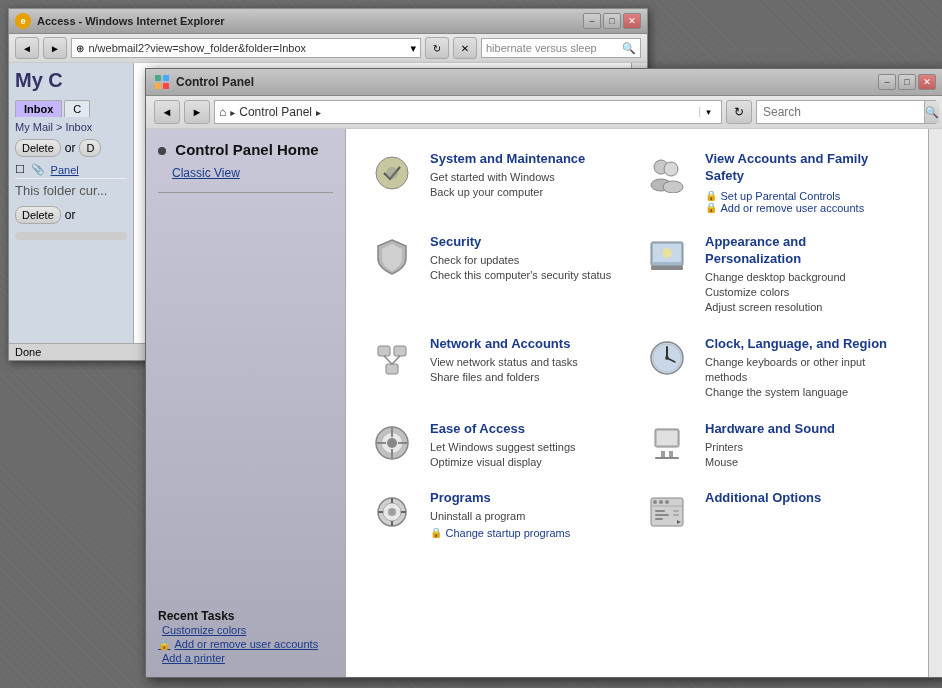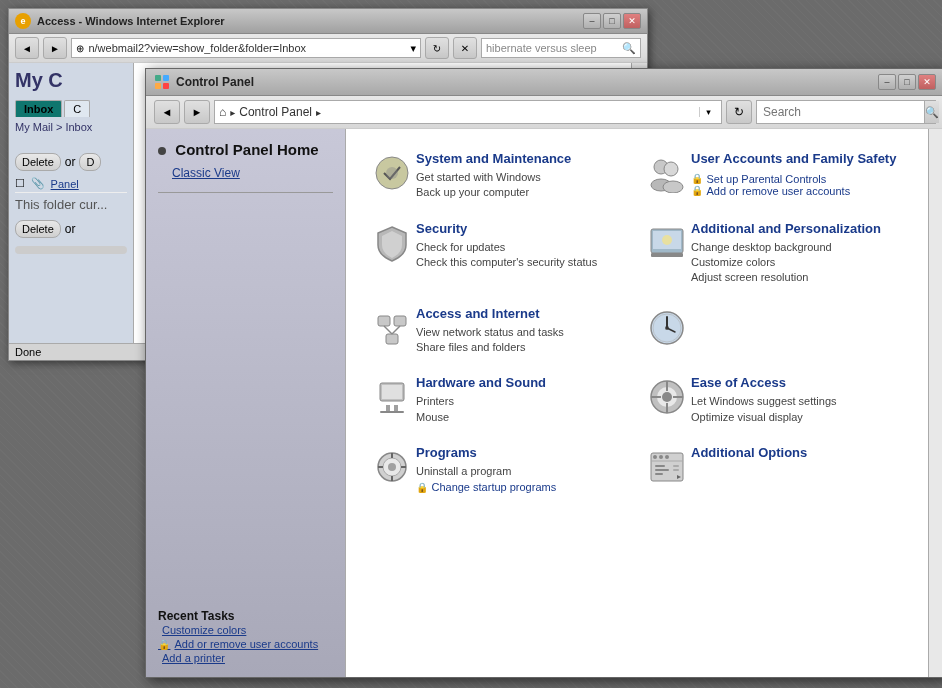--- a/index.html
+++ b/index.html
@@ -174,28 +174,28 @@
       padding: 2px 8px;
       background: #e0e8f0;
       border: 1px solid #aaa;
       border-bottom: none;
       font-size: 11px;
       cursor: pointer;
       border-radius: 2px 2px 0 0;
     }
 
     .inbox-tab.active {
-      background: #0f766e;
+      background: #c4b5fd;
       font-weight: bold;
     }
 
     .breadcrumb-back {
       font-size: 11px;
       color: #336;
-      margin-bottom: 20px;
+      margin-bottom: 6px;
     }
 
     .toolbar-back {
       display: flex;
       align-items: center;
       gap: 4px;
       margin-bottom: 4px;
     }
 
     .del-btn {
@@ -446,21 +446,21 @@
       overflow-y: auto;
       display: grid;
       grid-template-columns: 1fr 1fr;
       gap: 0;
       align-content: start;
     }
 
     .cp-category {
       display: flex;
       align-items: flex-start;
-      gap: 2px;
+      gap: 16px;
       padding: 10px 8px;
       cursor: pointer;
     }
 
     .cp-cat-icon {
       width: 44px;
       height: 44px;
       flex-shrink: 0;
       display: flex;
       align-items: center;
@@ -652,21 +652,21 @@
       <div class="cp-category">
         <div class="cp-cat-icon">
           <svg viewBox="0 0 40 40" width="40" height="40">
             <circle cx="14" cy="14" r="7" fill="#c8c8c8" stroke="#888" stroke-width="1"></circle>
             <circle cx="24" cy="16" r="7" fill="#d8d8d8" stroke="#888" stroke-width="1"></circle>
             <ellipse cx="14" cy="32" rx="10" ry="6" fill="#b8b8b8" stroke="#888" stroke-width="1"></ellipse>
             <ellipse cx="26" cy="34" rx="10" ry="6" fill="#c8c8c8" stroke="#888" stroke-width="1"></ellipse>
           </svg>
         </div>
         <div class="cp-cat-text">
-          <span class="cp-cat-title">User Accounts and Family Safety</span>
+          <span class="cp-cat-title">View Accounts and Family Safety</span>
           <div style="margin-top:3px;">
             <div class="cp-cat-link">
               <span class="shield-icon-small">🔒</span>
               <span>Set up Parental Controls</span>
             </div>
             <div class="cp-cat-link">
               <span class="shield-icon-small">🔒</span>
               <span>Add or remove user accounts</span>
             </div>
           </div>
@@ -689,84 +689,88 @@
       <div class="cp-category">
         <div class="cp-cat-icon">
           <svg viewBox="0 0 40 40" width="40" height="40">
             <rect x="4" y="6" width="32" height="24" rx="2" fill="#a0b8c8" stroke="#888" stroke-width="1"></rect>
             <rect x="6" y="8" width="28" height="18" fill="#c8d8e8"></rect>
             <rect x="4" y="30" width="32" height="4" rx="1" fill="#888"></rect>
             <circle cx="20" cy="17" r="5" fill="#e8e0a0"></circle>
           </svg>
         </div>
         <div class="cp-cat-text">
-          <span class="cp-cat-title">Additional and Personalization</span>
+          <span class="cp-cat-title">Appearance and Personalization</span>
           <span class="cp-cat-desc">Change desktop background<br>Customize colors<br>Adjust screen resolution</span>
         </div>
       </div>
 
       <div class="cp-category">
         <div class="cp-cat-icon">
           <svg viewBox="0 0 40 40" width="40" height="40">
             <rect x="6" y="8" width="12" height="10" rx="2" fill="#c8c8c8" stroke="#888" stroke-width="1"></rect>
             <rect x="22" y="8" width="12" height="10" rx="2" fill="#c8c8c8" stroke="#888" stroke-width="1"></rect>
             <rect x="14" y="26" width="12" height="10" rx="2" fill="#c8c8c8" stroke="#888" stroke-width="1"></rect>
             <line x1="12" y1="18" x2="20" y2="26" stroke="#888" stroke-width="1.5"></line>
             <line x1="28" y1="18" x2="20" y2="26" stroke="#888" stroke-width="1.5"></line>
           </svg>
         </div>
         <div class="cp-cat-text">
-          <span class="cp-cat-title">Access and Internet</span>
+          <span class="cp-cat-title">Network and Accounts</span>
           <span class="cp-cat-desc">View network status and tasks<br>Share files and folders</span>
         </div>
       </div>
 
       <div class="cp-category">
         <div class="cp-cat-icon">
           <svg viewBox="0 0 40 40" width="40" height="40">
             <circle cx="20" cy="20" r="16" fill="#c8d8e8" stroke="#888" stroke-width="1.5"></circle>
             <circle cx="20" cy="20" r="2" fill="#555"></circle>
             <line x1="20" y1="20" x2="20" y2="9" stroke="#333" stroke-width="2" stroke-linecap="round"></line>
             <line x1="20" y1="20" x2="28" y2="24" stroke="#333" stroke-width="1.5" stroke-linecap="round"></line>
             <circle cx="20" cy="20" r="14" fill="none" stroke="#aaa" stroke-width="0.5"></circle>
           </svg>
         </div>
-      </div>
-
-      <div class="cp-category">
-        <div class="cp-cat-icon">
-          <svg viewBox="0 0 40 40" width="40" height="40">
-            <rect x="8" y="6" width="24" height="18" rx="2" fill="#c0c0c0" stroke="#888" stroke-width="1"></rect>
-            <rect x="10" y="8" width="20" height="14" fill="#e0e0e0"></rect>
-            <rect x="14" y="28" width="4" height="6" fill="#a0a0a0"></rect>
-            <rect x="22" y="28" width="4" height="6" fill="#a0a0a0"></rect>
-            <rect x="8" y="34" width="24" height="2" fill="#888" rx="1"></rect>
-          </svg>
-        </div>
-        <div class="cp-cat-text">
-          <span class="cp-cat-title">Hardware and Sound</span>
-          <span class="cp-cat-desc">Printers<br>Mouse</span>
+        <div class="cp-cat-text">
+          <span class="cp-cat-title">Clock, Language, and Region</span>
+          <span class="cp-cat-desc">Change keyboards or other input methods<br>Change the system language</span>
         </div>
       </div>
 
       <div class="cp-category">
         <div class="cp-cat-icon">
           <svg viewBox="0 0 40 40" width="40" height="40">
             <circle cx="20" cy="20" r="16" fill="#c0c0c0" stroke="#888" stroke-width="1.5"></circle>
             <circle cx="20" cy="20" r="10" fill="#e8e8e8"></circle>
             <circle cx="20" cy="20" r="5" fill="#888"></circle>
             <line x1="4" y1="20" x2="14" y2="20" stroke="#888" stroke-width="2"></line>
             <line x1="26" y1="20" x2="36" y2="20" stroke="#888" stroke-width="2"></line>
             <line x1="20" y1="4" x2="20" y2="14" stroke="#888" stroke-width="2"></line>
             <line x1="20" y1="26" x2="20" y2="36" stroke="#888" stroke-width="2"></line>
           </svg>
         </div>
         <div class="cp-cat-text">
           <span class="cp-cat-title">Ease of Access</span>
           <span class="cp-cat-desc">Let Windows suggest settings<br>Optimize visual display</span>
+        </div>
+      </div>
+
+      <div class="cp-category">
+        <div class="cp-cat-icon">
+          <svg viewBox="0 0 40 40" width="40" height="40">
+            <rect x="8" y="6" width="24" height="18" rx="2" fill="#c0c0c0" stroke="#888" stroke-width="1"></rect>
+            <rect x="10" y="8" width="20" height="14" fill="#e0e0e0"></rect>
+            <rect x="14" y="28" width="4" height="6" fill="#a0a0a0"></rect>
+            <rect x="22" y="28" width="4" height="6" fill="#a0a0a0"></rect>
+            <rect x="8" y="34" width="24" height="2" fill="#888" rx="1"></rect>
+          </svg>
+        </div>
+        <div class="cp-cat-text">
+          <span class="cp-cat-title">Hardware and Sound</span>
+          <span class="cp-cat-desc">Printers<br>Mouse</span>
         </div>
       </div>
 
       <div class="cp-category">
         <div class="cp-cat-icon">
           <svg viewBox="0 0 40 40" width="40" height="40">
             <circle cx="20" cy="20" r="14" fill="#d0d0d0" stroke="#888" stroke-width="1.5"></circle>
             <circle cx="20" cy="20" r="9" fill="#e8e8e8" stroke="#aaa" stroke-width="1"></circle>
             <circle cx="20" cy="20" r="4" fill="#a0a0a0"></circle>
             <line x1="6" y1="20" x2="11" y2="20" stroke="#666" stroke-width="2"></line>

